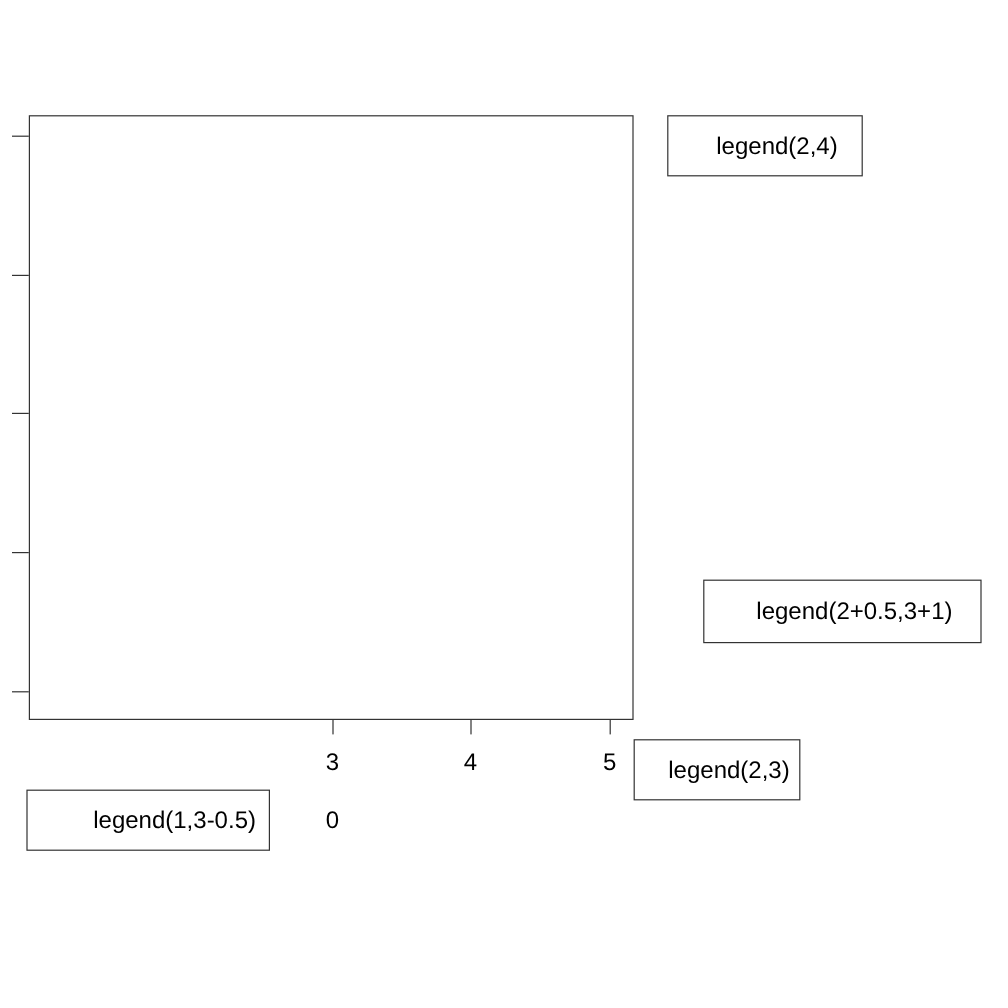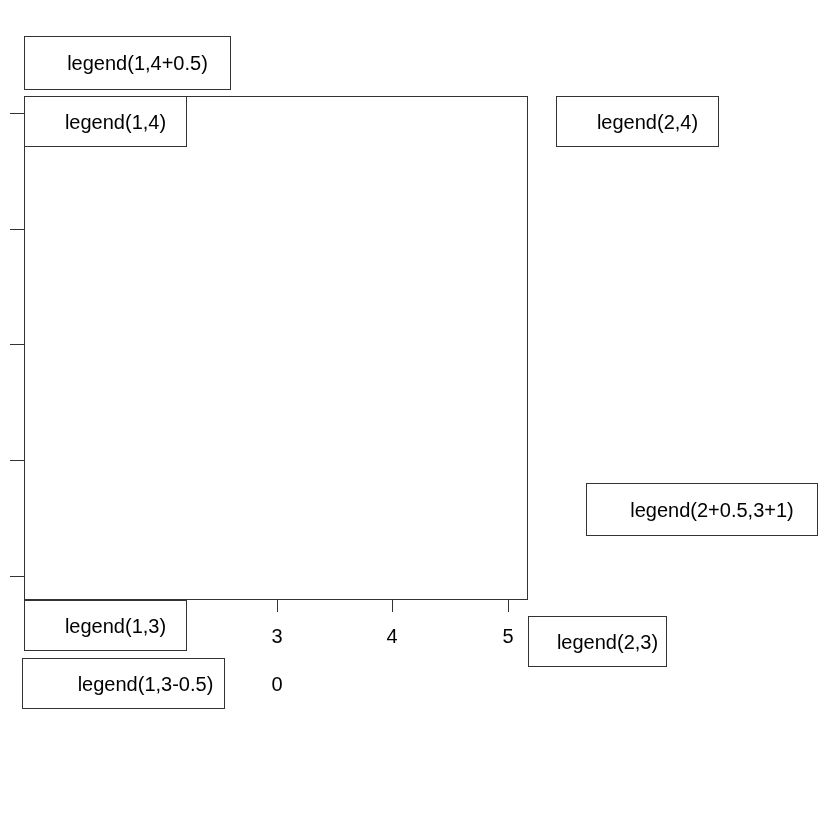--- a/index.html
+++ b/index.html
@@ -79,27 +79,24 @@
   <div class="xtick" style="left:277px;"></div>
   <div class="xtick" style="left:392px;"></div>
   <div class="xtick" style="left:508px;"></div>
 
   <div class="axis-label" style="left:255px; top:624px;">3</div>
   <div class="axis-label" style="left:370px; top:624px;">4</div>
   <div class="axis-label" style="left:486px; top:624px;">5</div>
 
   <div class="axis-label" style="left:255px; top:672px;">0</div>
 
-  <div class="legend-box" style="left:24px;  top:36px;  width:207px; height:54px;">legend(1,4+0.5)</div>
 
-  <div class="legend-box" style="left:24px;  top:96px;  width:163px; height:51px;">legend(1,4)</div>
 
   <div class="legend-box" style="left:528px; top:96px;  width:163px; height:51px;margin-left:28px;">legend(2,4)</div>
 
   <div class="legend-box" style="left:586px; top:483px; width:232px; height:53px;">legend(2+0.5,3+1)</div>
 
-  <div class="legend-box" style="left:24px;  top:600px; width:163px; height:51px;">legend(1,3)</div>
 
   <div class="legend-box" style="left:528px; top:616px; width:139px; height:51px;">legend(2,3)</div>
 
   <div class="legend-box" style="left:22px;  top:658px; width:203px; height:51px;padding-left:44px;">legend(1,3-0.5)</div>
 
 </div>
 
 </body></html>

